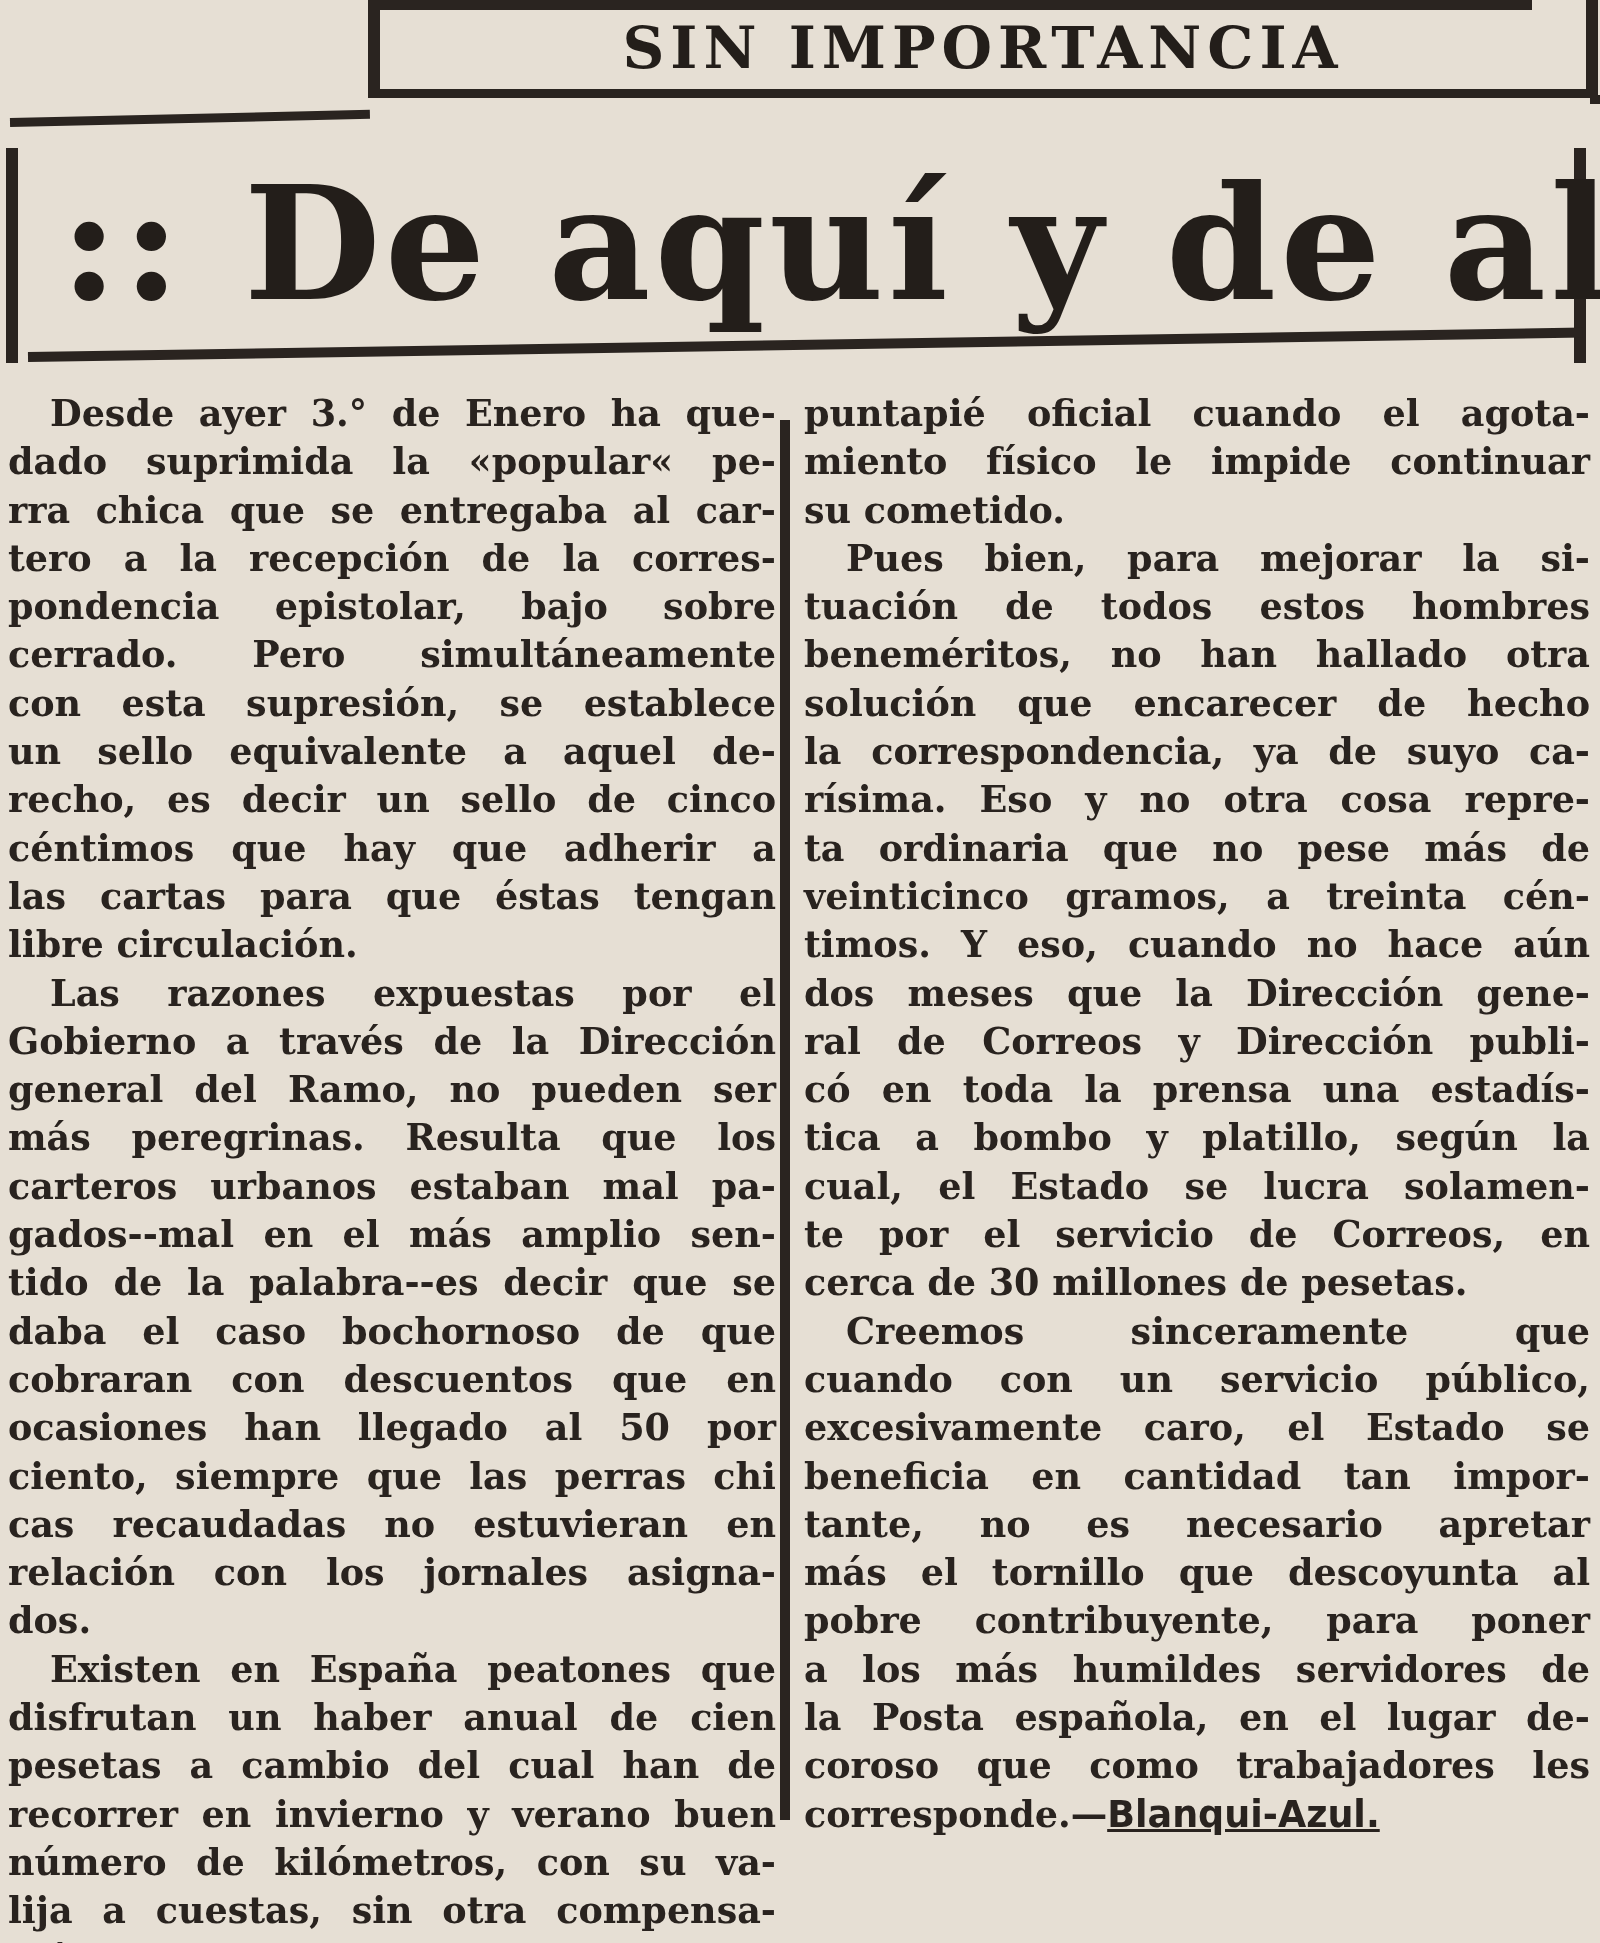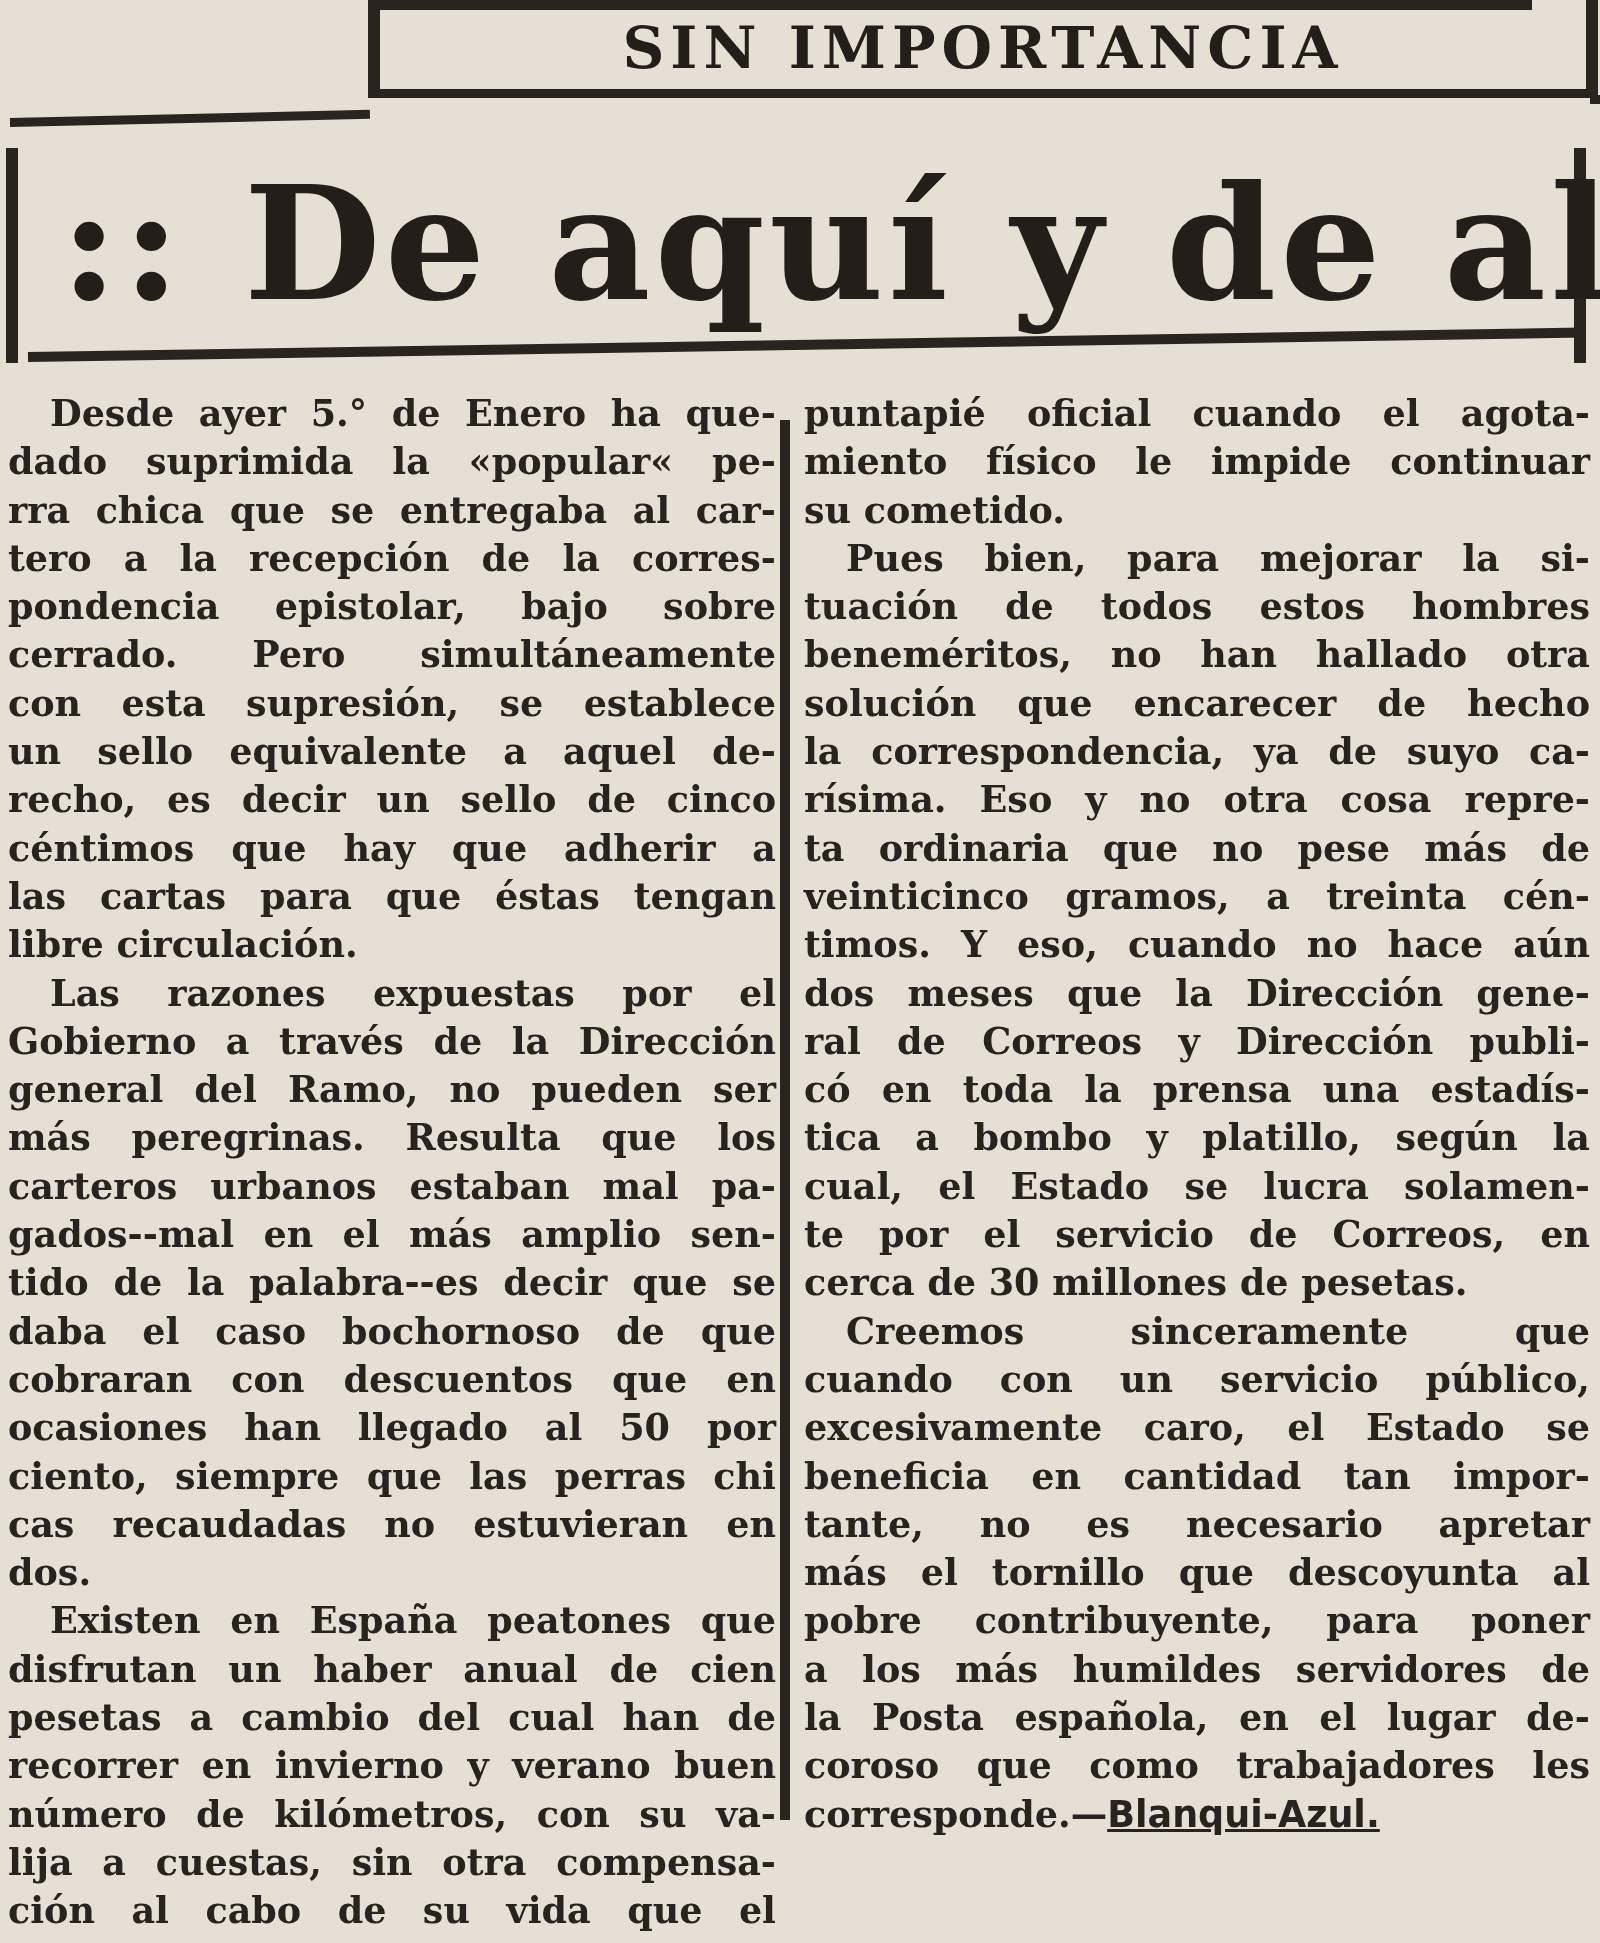--- a/index.html
+++ b/index.html
@@ -76,21 +76,21 @@
     <div class="section-label">SIN IMPORTANCIA</div>
   </div>
   <div class="rule-left"></div>
   <div class="rule-right"></div>
 
   <div class="title-box"></div>
   <div class="title-text">:: De aquí y de allá ::</div>
   <div class="title-rule"></div>
 
   <div class="col col-left">
-      <span class="line indent">Desde ayer 5.° de Enero ha que-</span>
+      <span class="line indent">Desde ayer 3.° de Enero ha que-</span>
       <span class="line">dado suprimida la «popular« pe-</span>
       <span class="line">rra chica que se entregaba al car-</span>
       <span class="line">tero a la recepción de la corres-</span>
       <span class="line">pondencia epistolar, bajo sobre</span>
       <span class="line">cerrado. Pero simultáneamente</span>
       <span class="line">con esta supresión, se establece</span>
       <span class="line">un sello equivalente a aquel de-</span>
       <span class="line">recho, es decir un sello de cinco</span>
       <span class="line">céntimos que hay que adherir a</span>
       <span class="line">las cartas para que éstas tengan</span>
@@ -100,20 +100,21 @@
       <span class="line">general del Ramo, no pueden ser</span>
       <span class="line">más peregrinas. Resulta que los</span>
       <span class="line">carteros urbanos estaban mal pa-</span>
       <span class="line">gados--mal en el más amplio sen-</span>
       <span class="line">tido de la palabra--es decir que se</span>
       <span class="line">daba el caso bochornoso de que</span>
       <span class="line">cobraran con descuentos que en</span>
       <span class="line">ocasiones han llegado al 50 por</span>
       <span class="line">ciento, siempre que las perras chi</span>
       <span class="line">cas recaudadas no estuvieran en</span>
+      <span class="line">relación con los jornales asigna-</span>
       <span class="line last">dos.</span>
       <span class="line indent">Existen en España peatones que</span>
       <span class="line">disfrutan un haber anual de cien</span>
       <span class="line">pesetas a cambio del cual han de</span>
       <span class="line">recorrer en invierno y verano buen</span>
       <span class="line">número de kilómetros, con su va-</span>
       <span class="line">lija a cuestas, sin otra compensa-</span>
       <span class="line">ción al cabo de su vida que el</span>
     </div>
   <div class="col-divider"></div>

